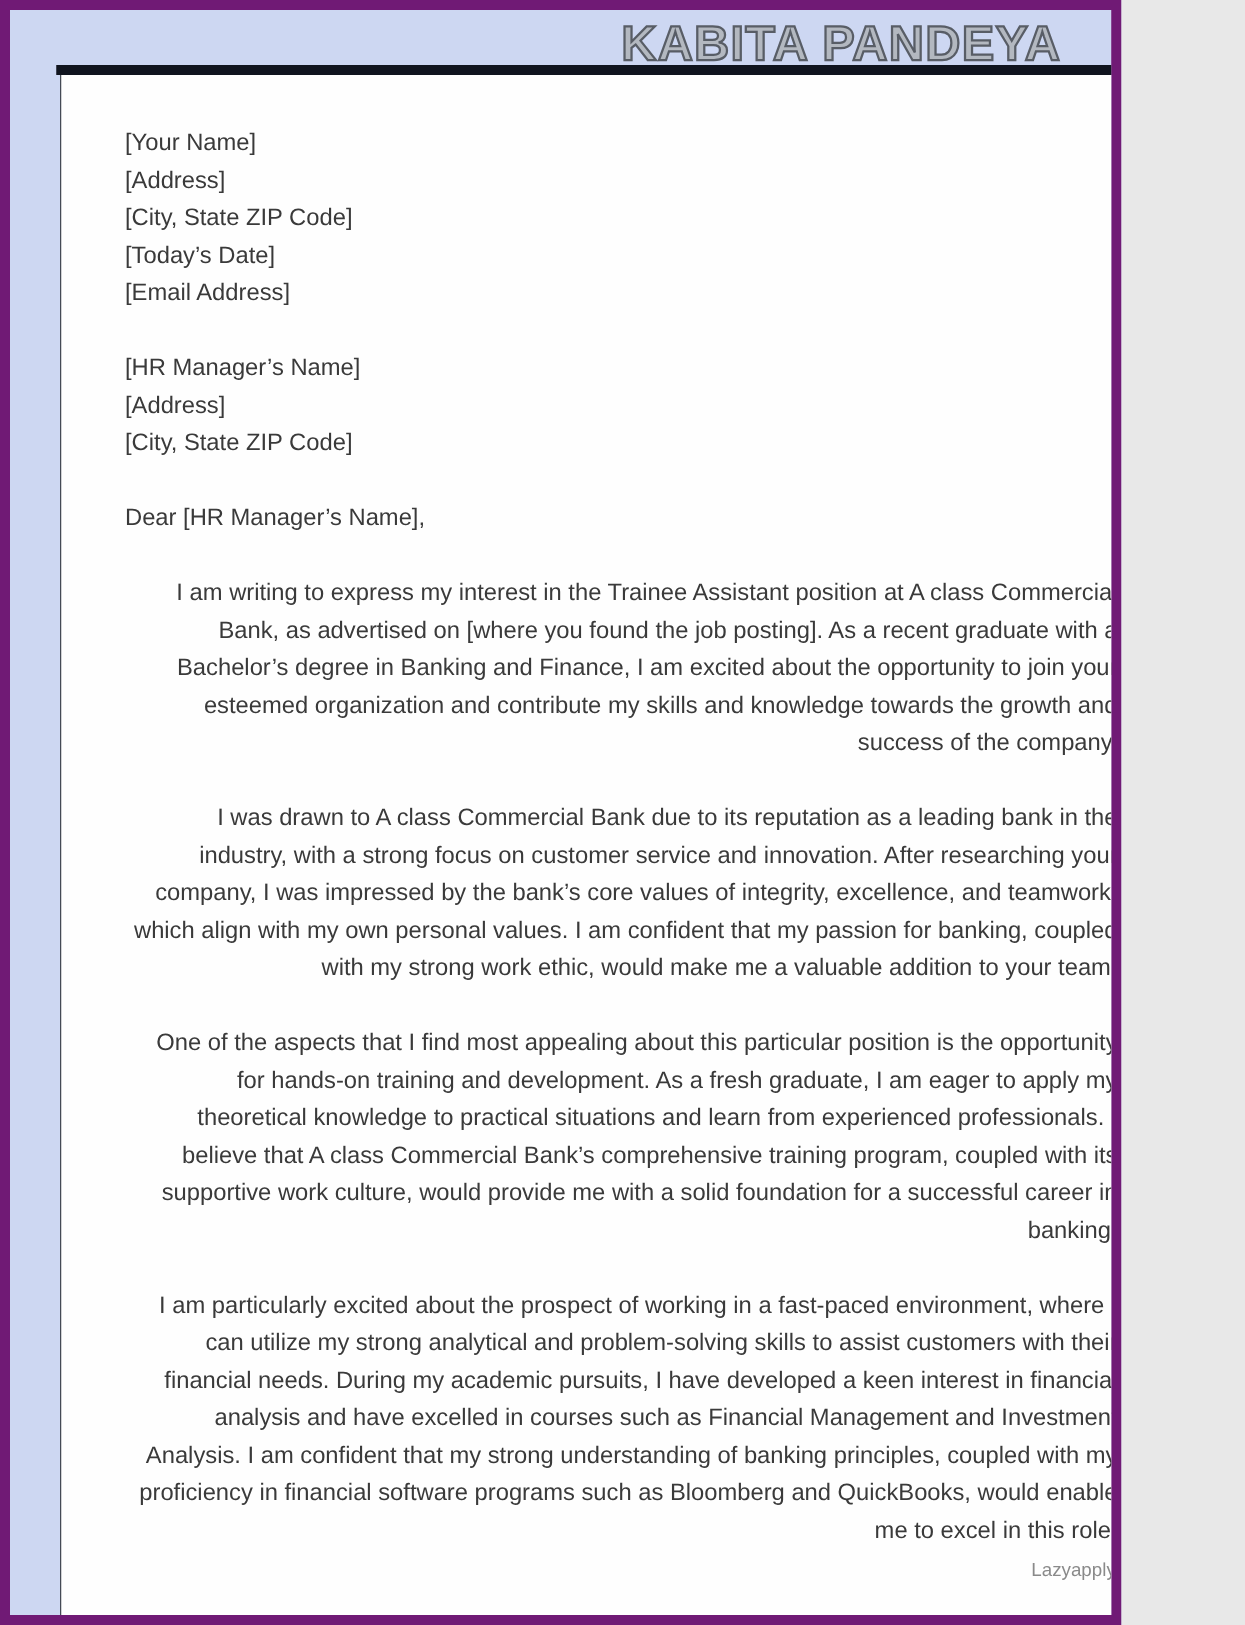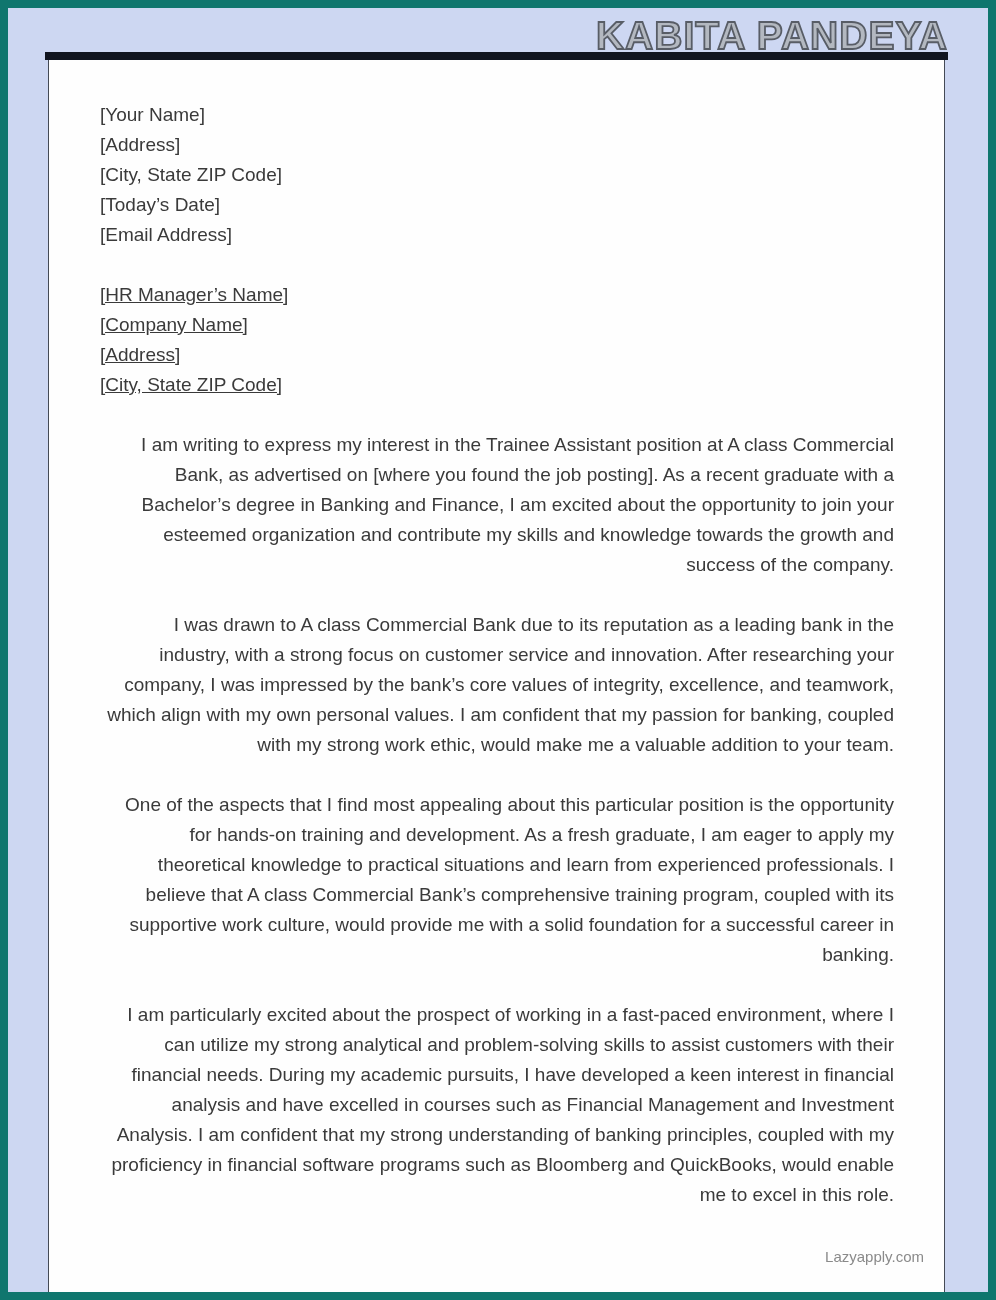--- a/index.html
+++ b/index.html
@@ -2,24 +2,24 @@
 <html><head>
 <meta charset="utf-8">
 <style>
   html, body {
     margin: 0;
     padding: 0;
     background: #e8e8e8;
   }
   .frame {
     position: relative;
-    width: 996px;
+    width: 897px;
     height: 1300px;
     box-sizing: border-box;
-    border: 8px solid #0f766e;
+    border: 8px solid #701a75;
     background: #cdd7f2;
     overflow: hidden;
     font-family: "Liberation Sans", sans-serif;
   }
   .header-name {
     position: absolute;
     top: 6px;
     right: 40px;
     font-size: 39px;
     font-weight: 700;
@@ -53,21 +53,20 @@
   .letter {
     color: #3a3a3a;
     font-size: 19px;
     line-height: 30px;
   }
   .line {
     margin: 0;
   }
   .block-gap {
     margin-top: 30px;
-    text-decoration: underline;
   }
   .para {
     margin: 30px 0 0 0;
     text-align: right;
   }
   .watermark {
     position: absolute;
     top: 1188px;
     right: 20px;
     font-size: 15px;
@@ -89,25 +88,25 @@
       <div>
         <p class="line">[Your Name]</p>
         <p class="line">[Address]</p>
         <p class="line">[City, State ZIP Code]</p>
         <p class="line">[Today’s Date]</p>
         <p class="line">[Email Address]</p>
       </div>
 
       <div class="block-gap">
         <p class="line">[HR Manager’s Name]</p>
-        <p class="line">[Company Name]</p>
         <p class="line">[Address]</p>
         <p class="line">[City, State ZIP Code]</p>
       </div>
 
+      <p class="line block-gap">Dear [HR Manager’s Name],</p>
 
       <p class="para">I am writing to express my interest in the Trainee Assistant position at A class Commercial Bank, as advertised on [where you found the job posting]. As a recent graduate with a Bachelor’s degree in Banking and Finance, I am excited about the opportunity to join your esteemed organization and contribute my skills and knowledge towards the growth and success of the company.</p>
       <p class="para">I was drawn to A class Commercial Bank due to its reputation as a leading bank in the industry, with a strong focus on customer service and innovation. After researching your company, I was impressed by the bank’s core values of integrity, excellence, and teamwork, which align with my own personal values. I am confident that my passion for banking, coupled with my strong work ethic, would make me a valuable addition to your team.</p>
       <p class="para">One of the aspects that I find most appealing about this particular position is the opportunity for hands-on training and development. As a fresh graduate, I am eager to apply my theoretical knowledge to practical situations and learn from experienced professionals. I believe that A class Commercial Bank’s comprehensive training program, coupled with its supportive work culture, would provide me with a solid foundation for a successful career in banking.</p>
       <p class="para">I am particularly excited about the prospect of working in a fast-paced environment, where I can utilize my strong analytical and problem-solving skills to assist customers with their financial needs. During my academic pursuits, I have developed a keen interest in financial analysis and have excelled in courses such as Financial Management and Investment Analysis. I am confident that my strong understanding of banking principles, coupled with my proficiency in financial software programs such as Bloomberg and QuickBooks, would enable me to excel in this role.</p>
 
     </div>
 
     <div class="watermark">Lazyapply.com</div>
   </div>

